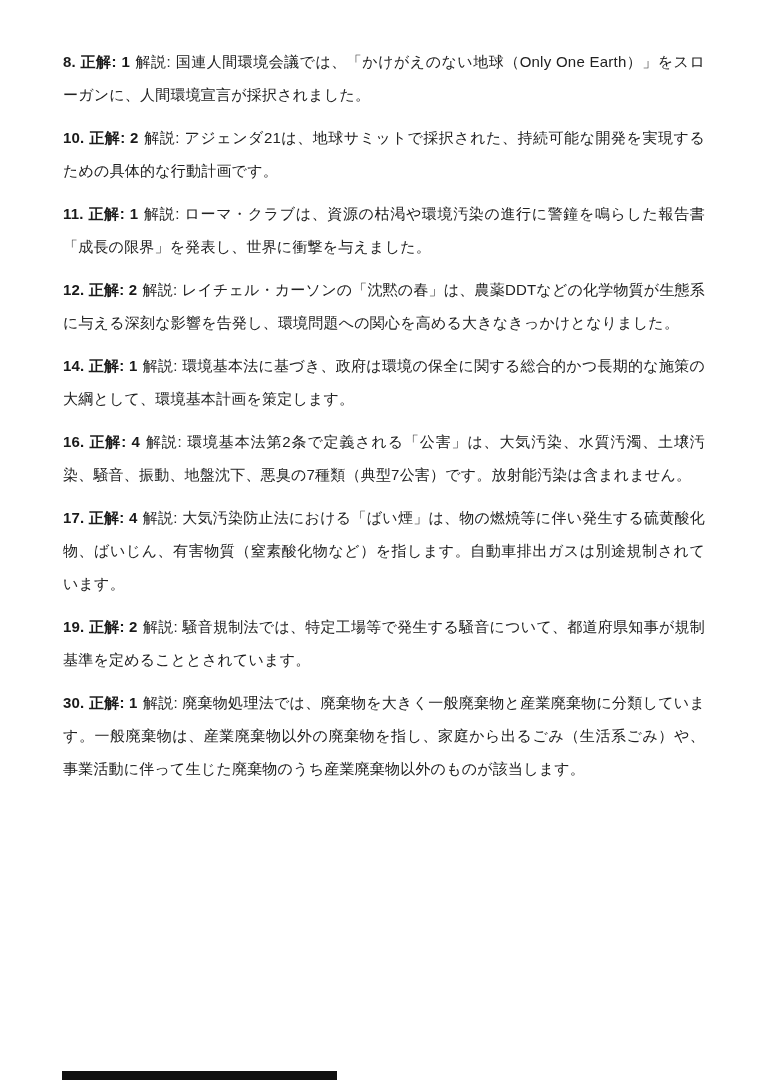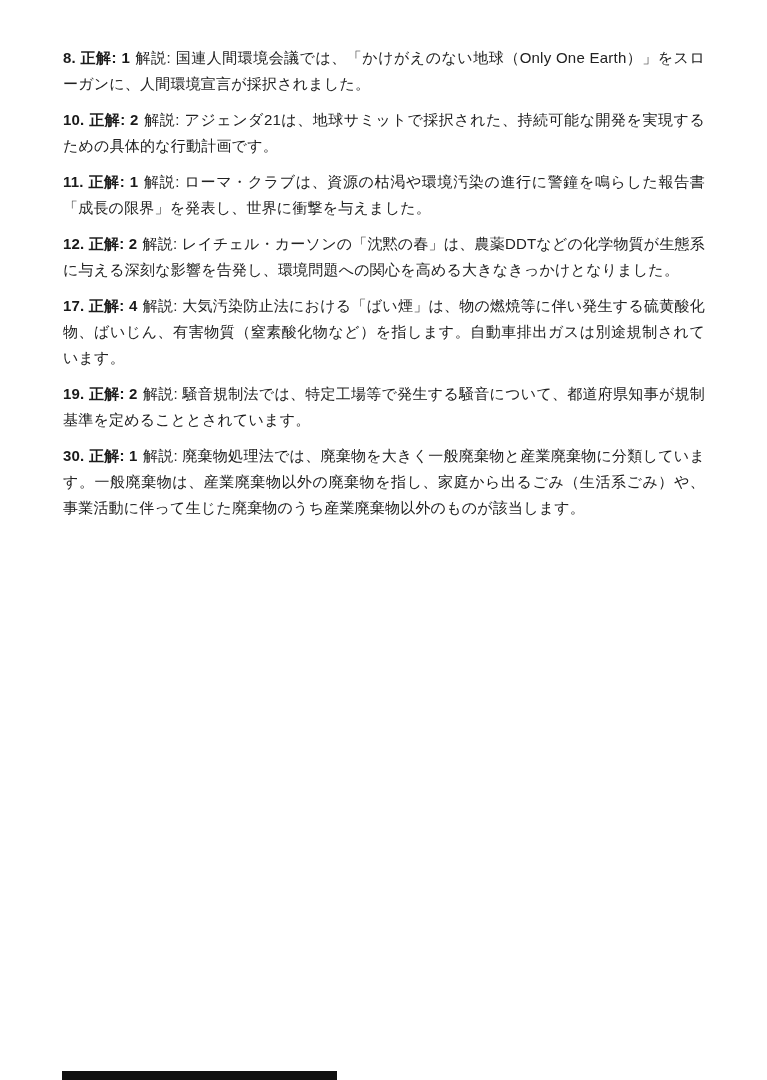--- a/index.html
+++ b/index.html
@@ -15,21 +15,21 @@
     color: #212121;
   }
   .doc {
     position: absolute;
     top: 45px;
     left: 63px;
     width: 642px;
   }
   .item {
     font-size: 15px;
-    line-height: 26px;
+    line-height: 33px;
     margin-bottom: 10px;
     text-align: justify;
     letter-spacing: 0.2px;
     word-break: break-all;
   }
   .ans {
     font-weight: 700;
     color: #1a1a1a;
     margin-right: 0.35em;
     white-space: nowrap;
@@ -61,22 +61,28 @@
 
   <p class="item">
     <strong class="ans">11. 正解: 1</strong><span class="lbl">解説:</span><span>ローマ・クラブは、資源の枯渇や環境汚染の進行に警鐘を鳴らした報告書「成長の限界」を発表し、世界に衝撃を与えました。</span>
   </p>
 
   <p class="item">
     <strong class="ans">12. 正解: 2</strong><span class="lbl">解説:</span><span>レイチェル・カーソンの「沈黙の春」は、農薬DDTなどの化学物質が生態系に与える深刻な影響を告発し、環境問題への関心を高める大きなきっかけとなりました。</span>
   </p>
 
 
+  <p class="item">
+    <strong class="ans">14. 正解: 1</strong><span class="lbl">解説:</span><span>環境基本法に基づき、政府は環境の保全に関する総合的かつ長期的な施策の大綱として、環境基本計画を策定します。</span>
+  </p>
 
 
+  <p class="item">
+    <strong class="ans">16. 正解: 4</strong><span class="lbl">解説:</span><span>環境基本法第2条で定義される「公害」は、大気汚染、水質汚濁、土壌汚染、騒音、振動、地盤沈下、悪臭の7種類（典型7公害）です。放射能汚染は含まれません。</span>
+  </p>
 
   <p class="item">
     <strong class="ans">17. 正解: 4</strong><span class="lbl">解説:</span><span>大気汚染防止法における「ばい煙」は、物の燃焼等に伴い発生する硫黄酸化物、ばいじん、有害物質（窒素酸化物など）を指します。自動車排出ガスは別途規制されています。</span>
   </p>
 
 
   <p class="item">
     <strong class="ans">19. 正解: 2</strong><span class="lbl">解説:</span><span>騒音規制法では、特定工場等で発生する騒音について、都道府県知事が規制基準を定めることとされています。</span>
   </p>
 

